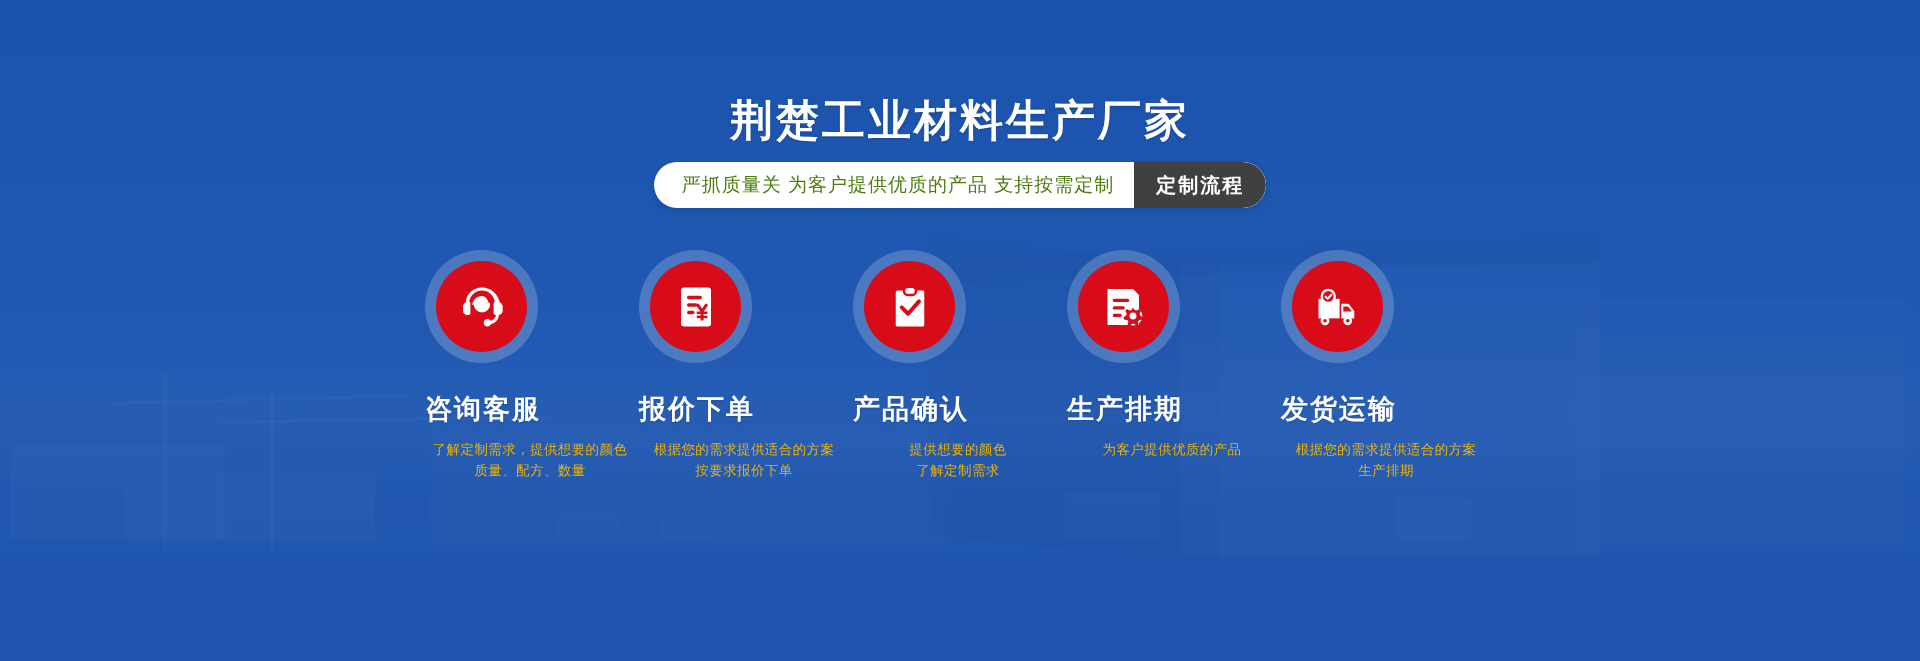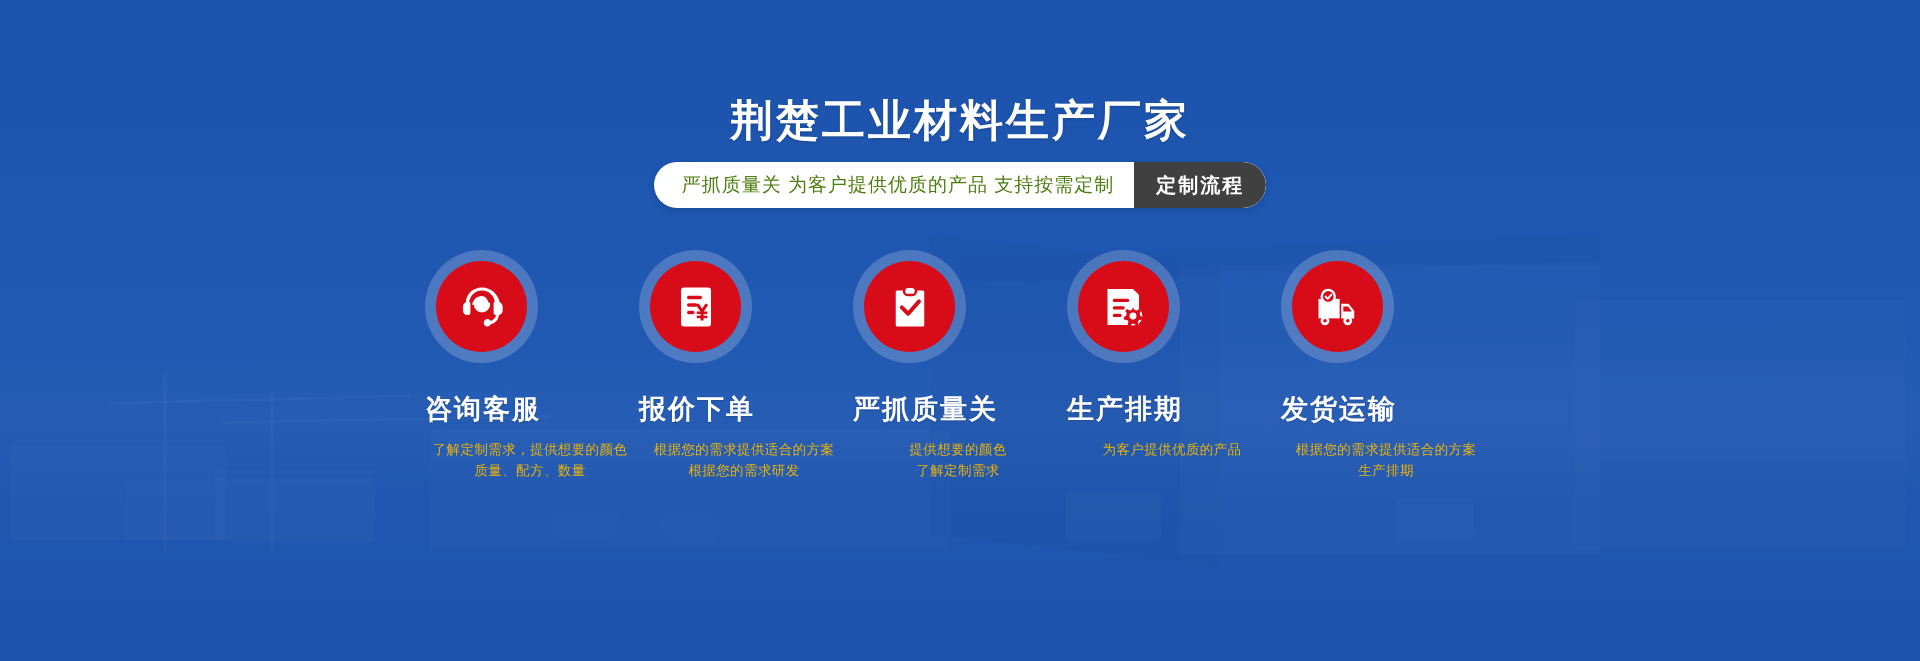--- a/index.html
+++ b/index.html
@@ -176,37 +176,37 @@
                 <rect x="33" y="38" width="14.2" height="3.4" fill="#d80c18"></rect>
                 <rect x="33" y="43.5" width="14.2" height="3.4" fill="#d80c18"></rect>
                 <rect x="38.1" y="37" width="4" height="13" fill="#d80c18"></rect>
               </svg>
             </span>
           </div>
         </div>
         <div class="step-label">报价下单</div>
         <div class="step-desc">
           <div>根据您的需求提供适合的方案</div>
-          <div>根据您的需求研发</div>
+          <div>按要求报价下单</div>
         </div>
       </div>
 
       <div class="step">
         <div class="ring">
           <div class="disc">
             <span>
               <svg width="48" height="48" viewBox="0 0 64 64">
                 <rect x="13" y="10" width="38" height="48" rx="2" fill="#ffffff"></rect>
                 <rect x="24" y="5" width="16" height="11" rx="5.5" fill="#ffffff" stroke="#d80c18" stroke-width="3.4"></rect>
                 <path d="M21 32.5l8.5 8.5L44 24.5" stroke="#d80c18" stroke-width="5.2" fill="none" stroke-linecap="round" stroke-linejoin="round"></path>
               </svg>
             </span>
           </div>
         </div>
-        <div class="step-label">严抓质量关</div>
+        <div class="step-label">产品确认</div>
         <div class="step-desc">
           <div>提供想要的颜色</div>
           <div>了解定制需求</div>
         </div>
       </div>
 
       <div class="step">
         <div class="ring">
           <div class="disc">
             <span>

